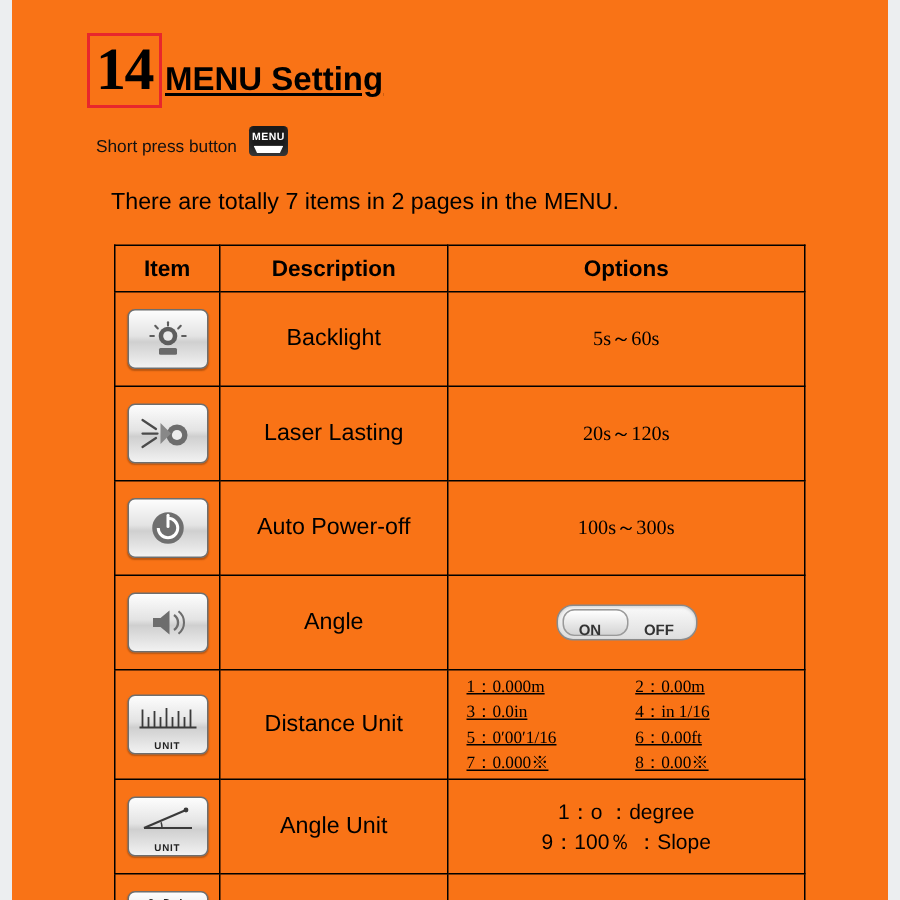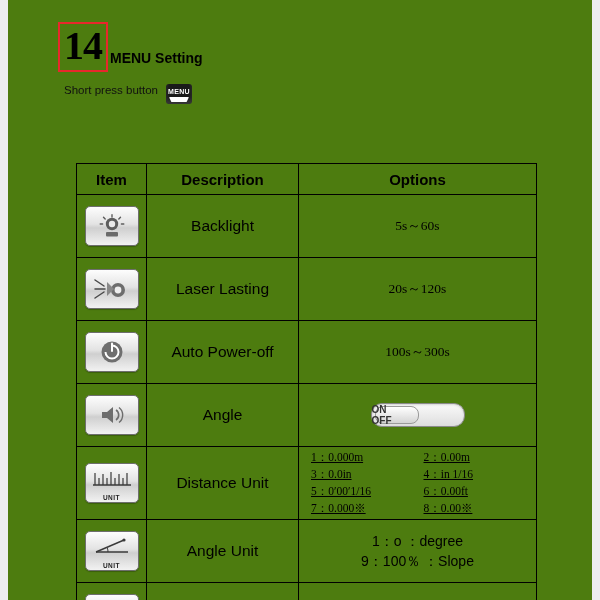--- a/index.html
+++ b/index.html
@@ -12,21 +12,21 @@
     height: 600px;
     font-family: "Liberation Sans", sans-serif;
     overflow: hidden;
   }
   .page {
     position: absolute;
     left: 8px;
     top: 0px;
     width: 584px;
     height: 600px;
-    background: #4d7c0f;
+    background: #f97316;
     box-sizing: border-box;
   }
 
   
   .header {
     position: absolute;
     left: 50px;
     top: 22px;
     display: flex;
     align-items: flex-end;
@@ -35,32 +35,33 @@
     border: 2px solid #e8272c;
     color: #000;
     font-size: 40px;
     font-weight: bold;
     line-height: 44px;
     padding: 0px 4px 2px 4px;
     letter-spacing: -1px;
     font-family: "Liberation Serif", serif;
   }
   .chapter-title {
-    font-size: 14px;
+    font-size: 22px;
     font-weight: bold;
     color: #000;
     margin-left: 2px;
     padding-bottom: 6px;
+    text-decoration: underline;
   }
   .subline {
     position: absolute;
     left: 56px;
     top: 84px;
     display: flex;
-    align-items: flex-start;
+    align-items: flex-end;
     font-size: 11.5px;
     color: #111;
   }
   .menu-btn-icon {
     display: inline-block;
     width: 26px;
     height: 20px;
     margin-left: 8px;
     background: #1a1a1a;
     border-radius: 3px;
@@ -177,27 +178,26 @@
   
   .toggle {
     width: 92px;
     height: 22px;
     margin: 0 auto;
     border-radius: 11px;
     background: linear-gradient(180deg,#fafafa,#dedede);
     border: 1px solid #8a8a8a;
     position: relative;
     display: flex;
-    align-items: flex-start;
+    align-items: flex-end;
     justify-content: space-around;
     font-size: 10px;
     font-weight: bold;
     color: #333;
     box-shadow: inset 0 1px 2px rgba(0,0,0,0.15);
-    flex-direction: column;
   }
   .toggle .knob {
     position: absolute;
     left: 3px;
     top: 2px;
     width: 42px;
     height: 16px;
     border-radius: 8px;
     background: linear-gradient(180deg,#ffffff,#d4d4d4);
     border: 1px solid #9a9a9a;
@@ -236,20 +236,21 @@
     <div class="chapter-title">MENU Setting</div>
   </div>
 
   <div class="subline">
     <span>Short press button</span>
     <span class="menu-btn-icon">
       <span>MENU</span>
     </span>
   </div>
 
+  <div class="intro">There are totally 7 items in 2 pages in the MENU.</div>
 
   <table class="menu-table">
     <colgroup>
       <col class="c-item">
         <col class="c-desc">
         <col class="c-opt">
     </colgroup>
     <thead>
       <tr>
         <th>Item</th>

